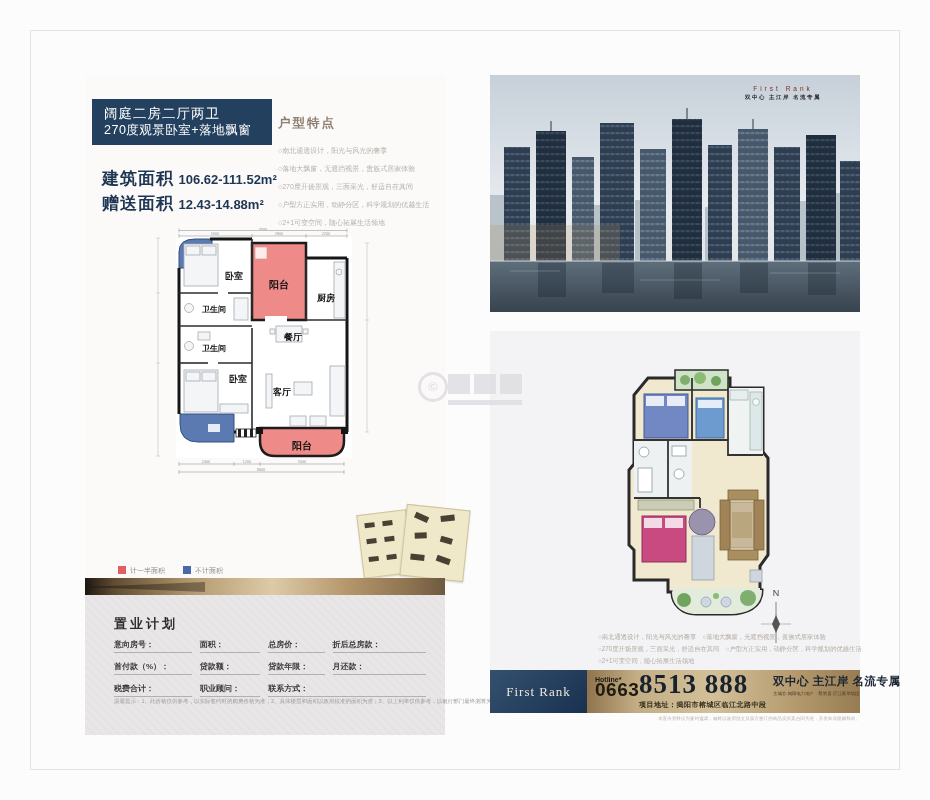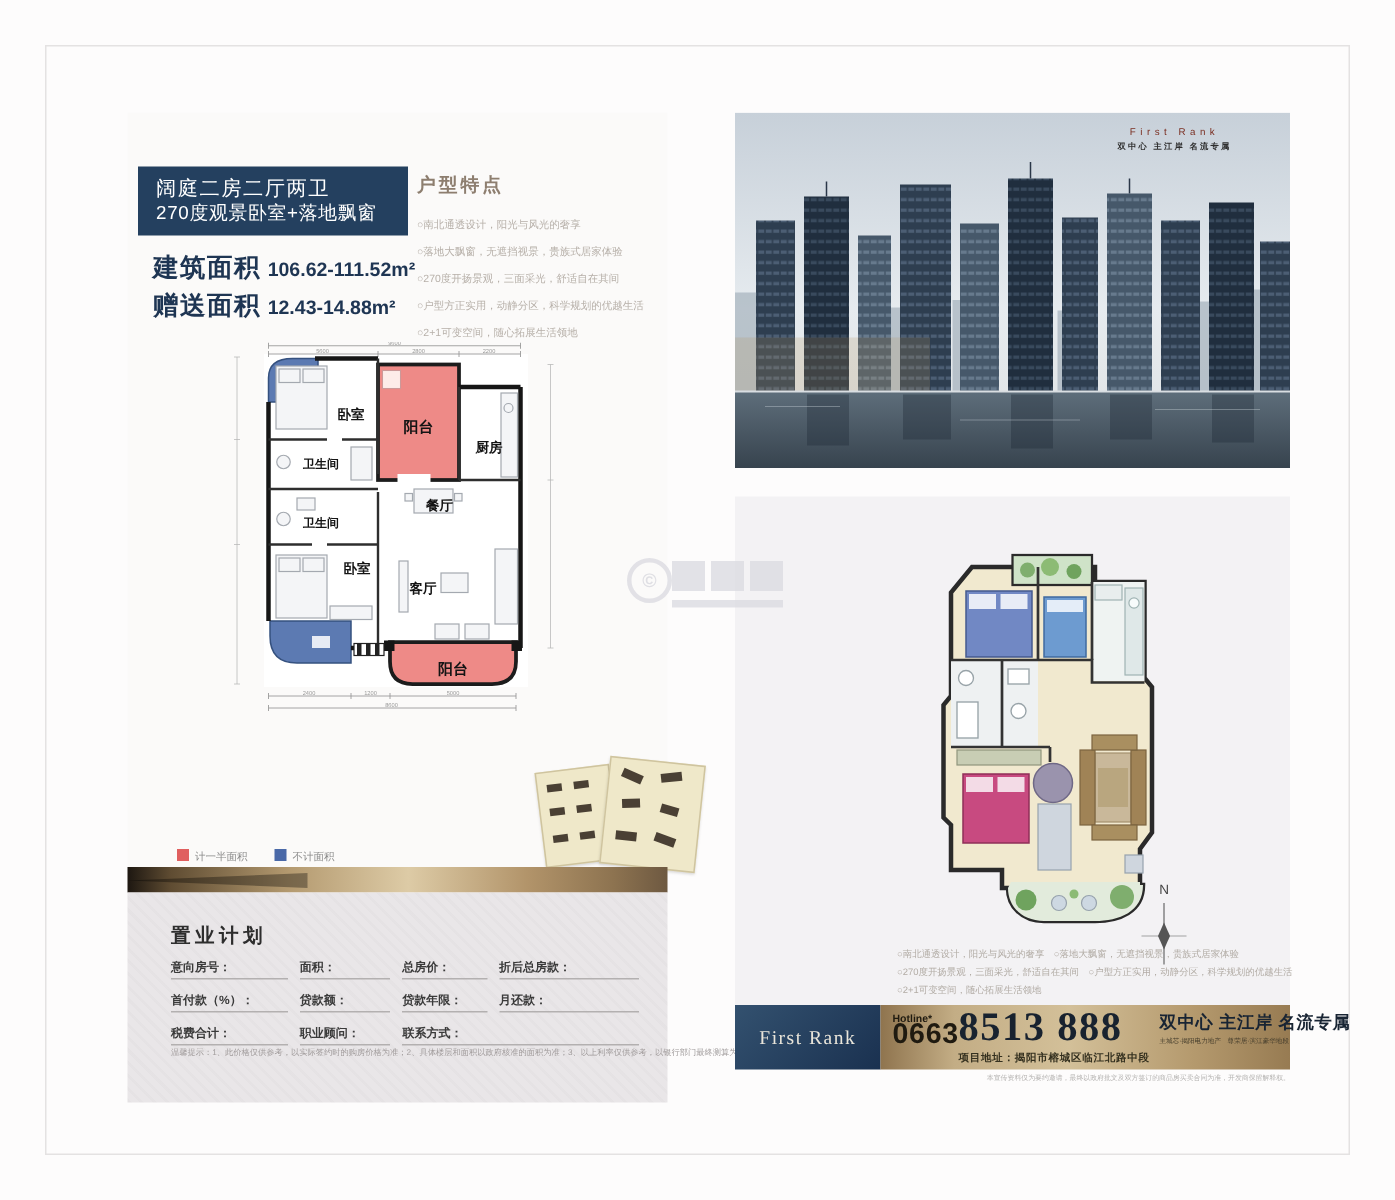--- a/index.html
+++ b/index.html
@@ -3,21 +3,21 @@
 <meta charset="utf-8">
 <style>
   html,body{margin:0;padding:0;background:#fff;}
   #canvas{position:relative;width:930px;height:800px;background:#fdfcfc;overflow:hidden;
           font-family:"Liberation Sans","DejaVu Sans",sans-serif;color:#222;}
   .abs{position:absolute;}
   #frame{left:30px;top:30px;width:868px;height:738px;border:1px solid #e4e2e2;}
 
   
   #lp-top{left:85px;top:75px;width:360px;height:503px;background:#fbfaf9;}
-  #lp-headbox{left:7px;top:36px;width:180px;height:46px;background:#24405f;color:#fff;
+  #lp-headbox{left:7px;top:24px;width:180px;height:46px;background:#24405f;color:#fff;
               padding:6px 16px 0 12px;box-sizing:border-box;}
   #lp-headbox .h1{font-size:13.5px;letter-spacing:1px;line-height:17px;}
   #lp-headbox .h2{font-size:12.5px;letter-spacing:.5px;line-height:17px;}
   .area-line{left:17px;width:230px;height:22px;color:#1e3553;white-space:nowrap;}
   .area-line .lab{font-size:17px;font-weight:bold;letter-spacing:1px;}
   .area-line .val{font-size:13px;font-weight:bold;text-align:center;}
   #lp-feat{left:193px;top:40px;width:165px;}
   #lp-feat .ft{font-size:12.5px;font-weight:bold;color:#8d7e6f;letter-spacing:2px;margin-bottom:10px;}
   #lp-feat .fi{font-size:7px;color:#b7b0a9;line-height:18px;white-space:nowrap;}
   .legend{top:491px;height:10px;font-size:7px;color:#8a8a8a;line-height:9px;}

